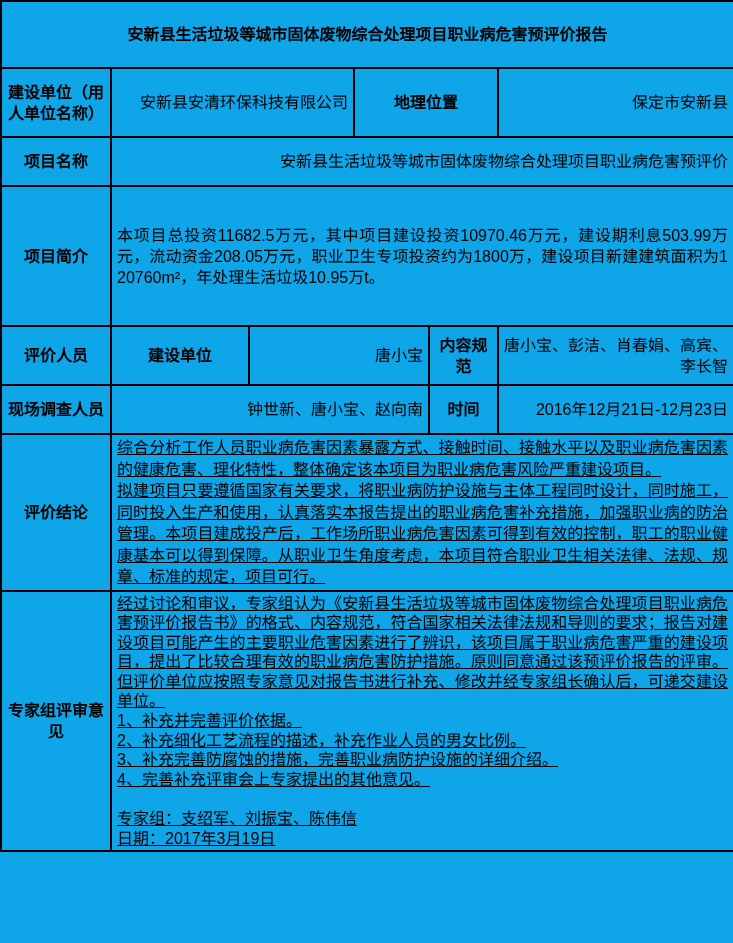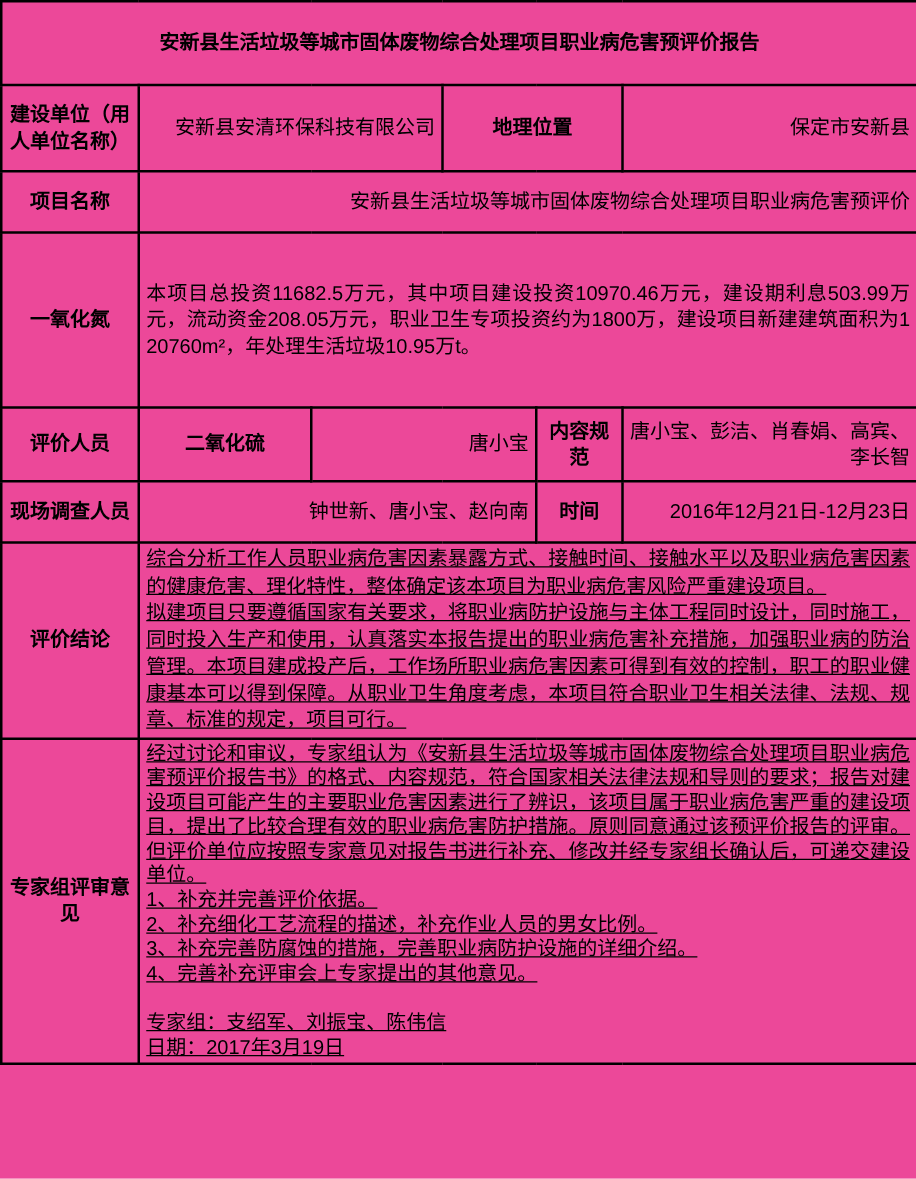--- a/index.html
+++ b/index.html
@@ -7,21 +7,21 @@
     padding: 0;
     background: #ffffff;
   }
   body {
     font-family: "Liberation Sans", "DejaVu Sans", sans-serif;
     color: #000000;
   }
   .page {
     width: 733px;
     height: 943px;
-    background: #ec4899;
+    background: #0ea5e9;
     box-sizing: border-box;
     overflow: hidden;
   }
   table.doc {
     width: 733px;
     border-collapse: collapse;
     table-layout: fixed;
   }
   table.doc td {
     border: 2px solid #000000;
@@ -92,27 +92,27 @@
       <td colspan="2" class="lbl">地理位置</td>
       <td class="val-center">保定市安新县</td>
     </tr>
 
     <tr class="r2">
       <td class="lbl">项目名称</td>
       <td colspan="5" class="val-center">安新县生活垃圾等城市固体废物综合处理项目职业病危害预评价</td>
     </tr>
 
     <tr class="r3">
-      <td class="lbl">一氧化氮</td>
+      <td class="lbl">项目简介</td>
       <td colspan="5" class="val-long">本项目总投资11682.5万元，其中项目建设投资10970.46万元，建设期利息503.99万元，流动资金208.05万元，职业卫生专项投资约为1800万，建设项目新建建筑面积为120760m²，年处理生活垃圾10.95万t。</td>
     </tr>
 
     <tr class="r4">
       <td class="lbl">评价人员</td>
-      <td class="lbl">二氧化硫</td>
+      <td class="lbl">建设单位</td>
       <td colspan="2" class="val-center">唐小宝</td>
       <td class="lbl">内容规范</td>
       <td class="val-center">唐小宝、彭洁、肖春娟、高宾、李长智</td>
     </tr>
 
     <tr class="r5">
       <td class="lbl">现场调查人员</td>
       <td colspan="3" class="val-center">钟世新、唐小宝、赵向南</td>
       <td class="lbl">时间</td>
       <td class="val-center">2016年12月21日-12月23日</td>

